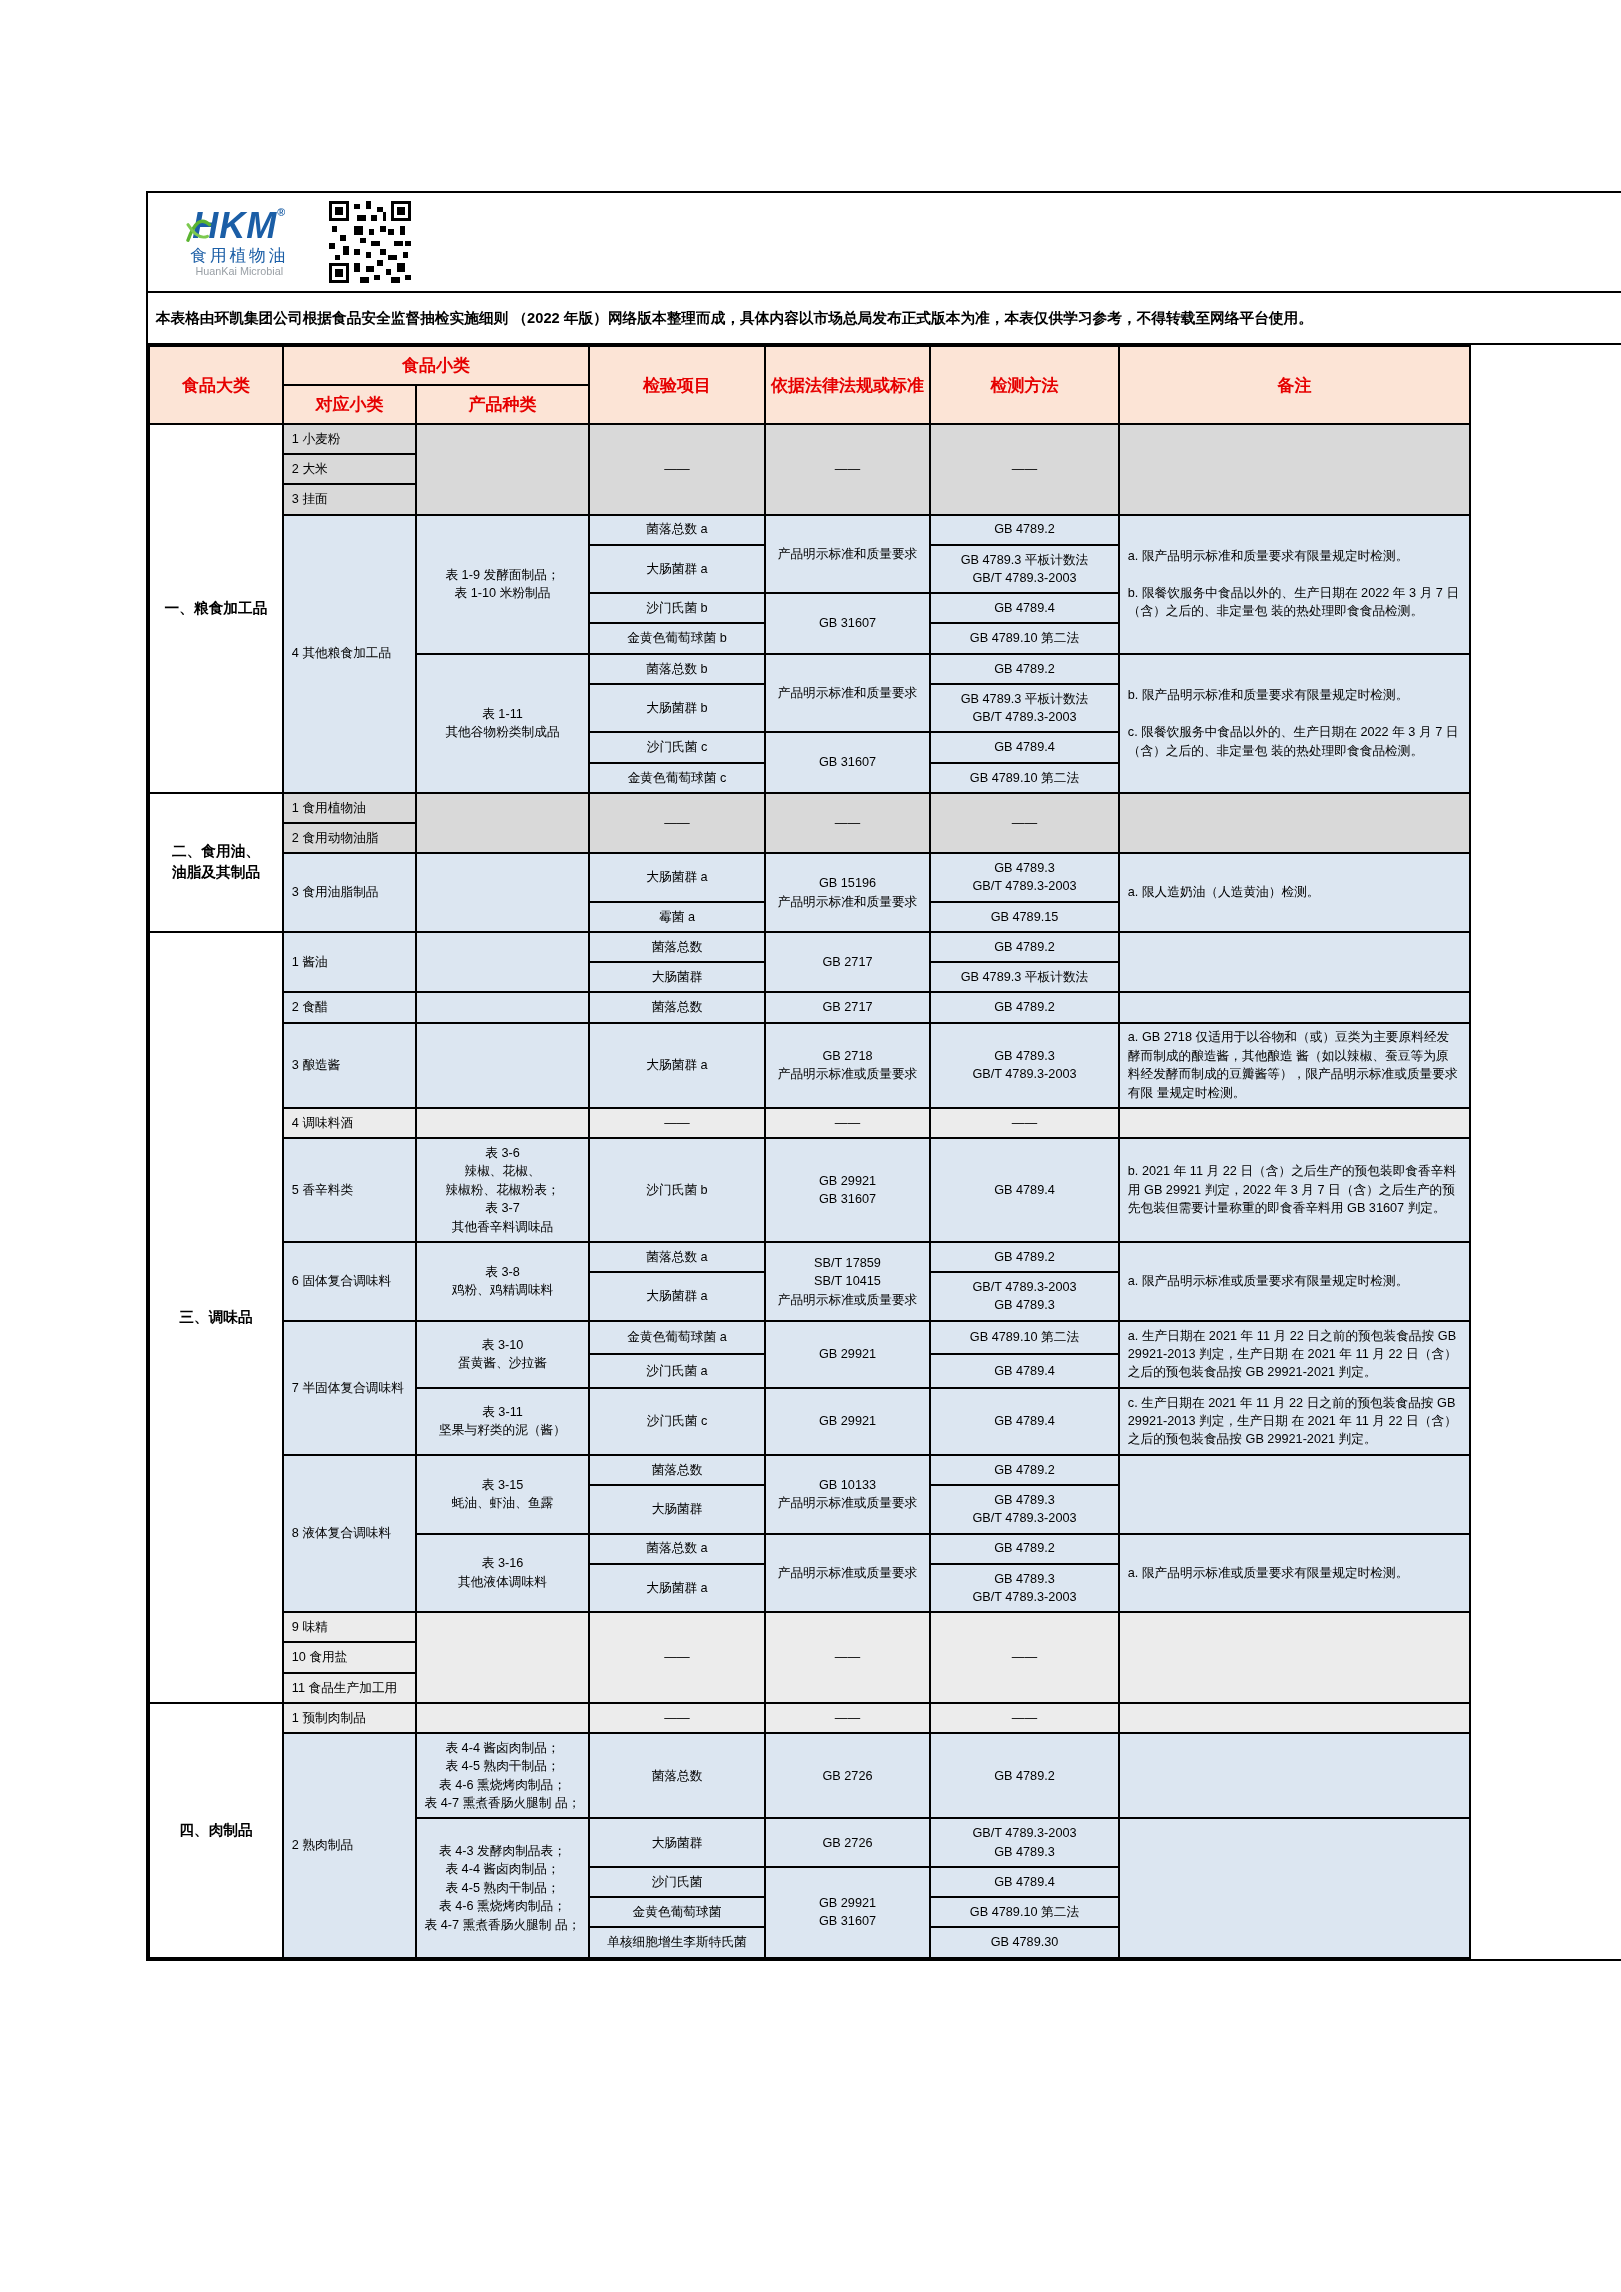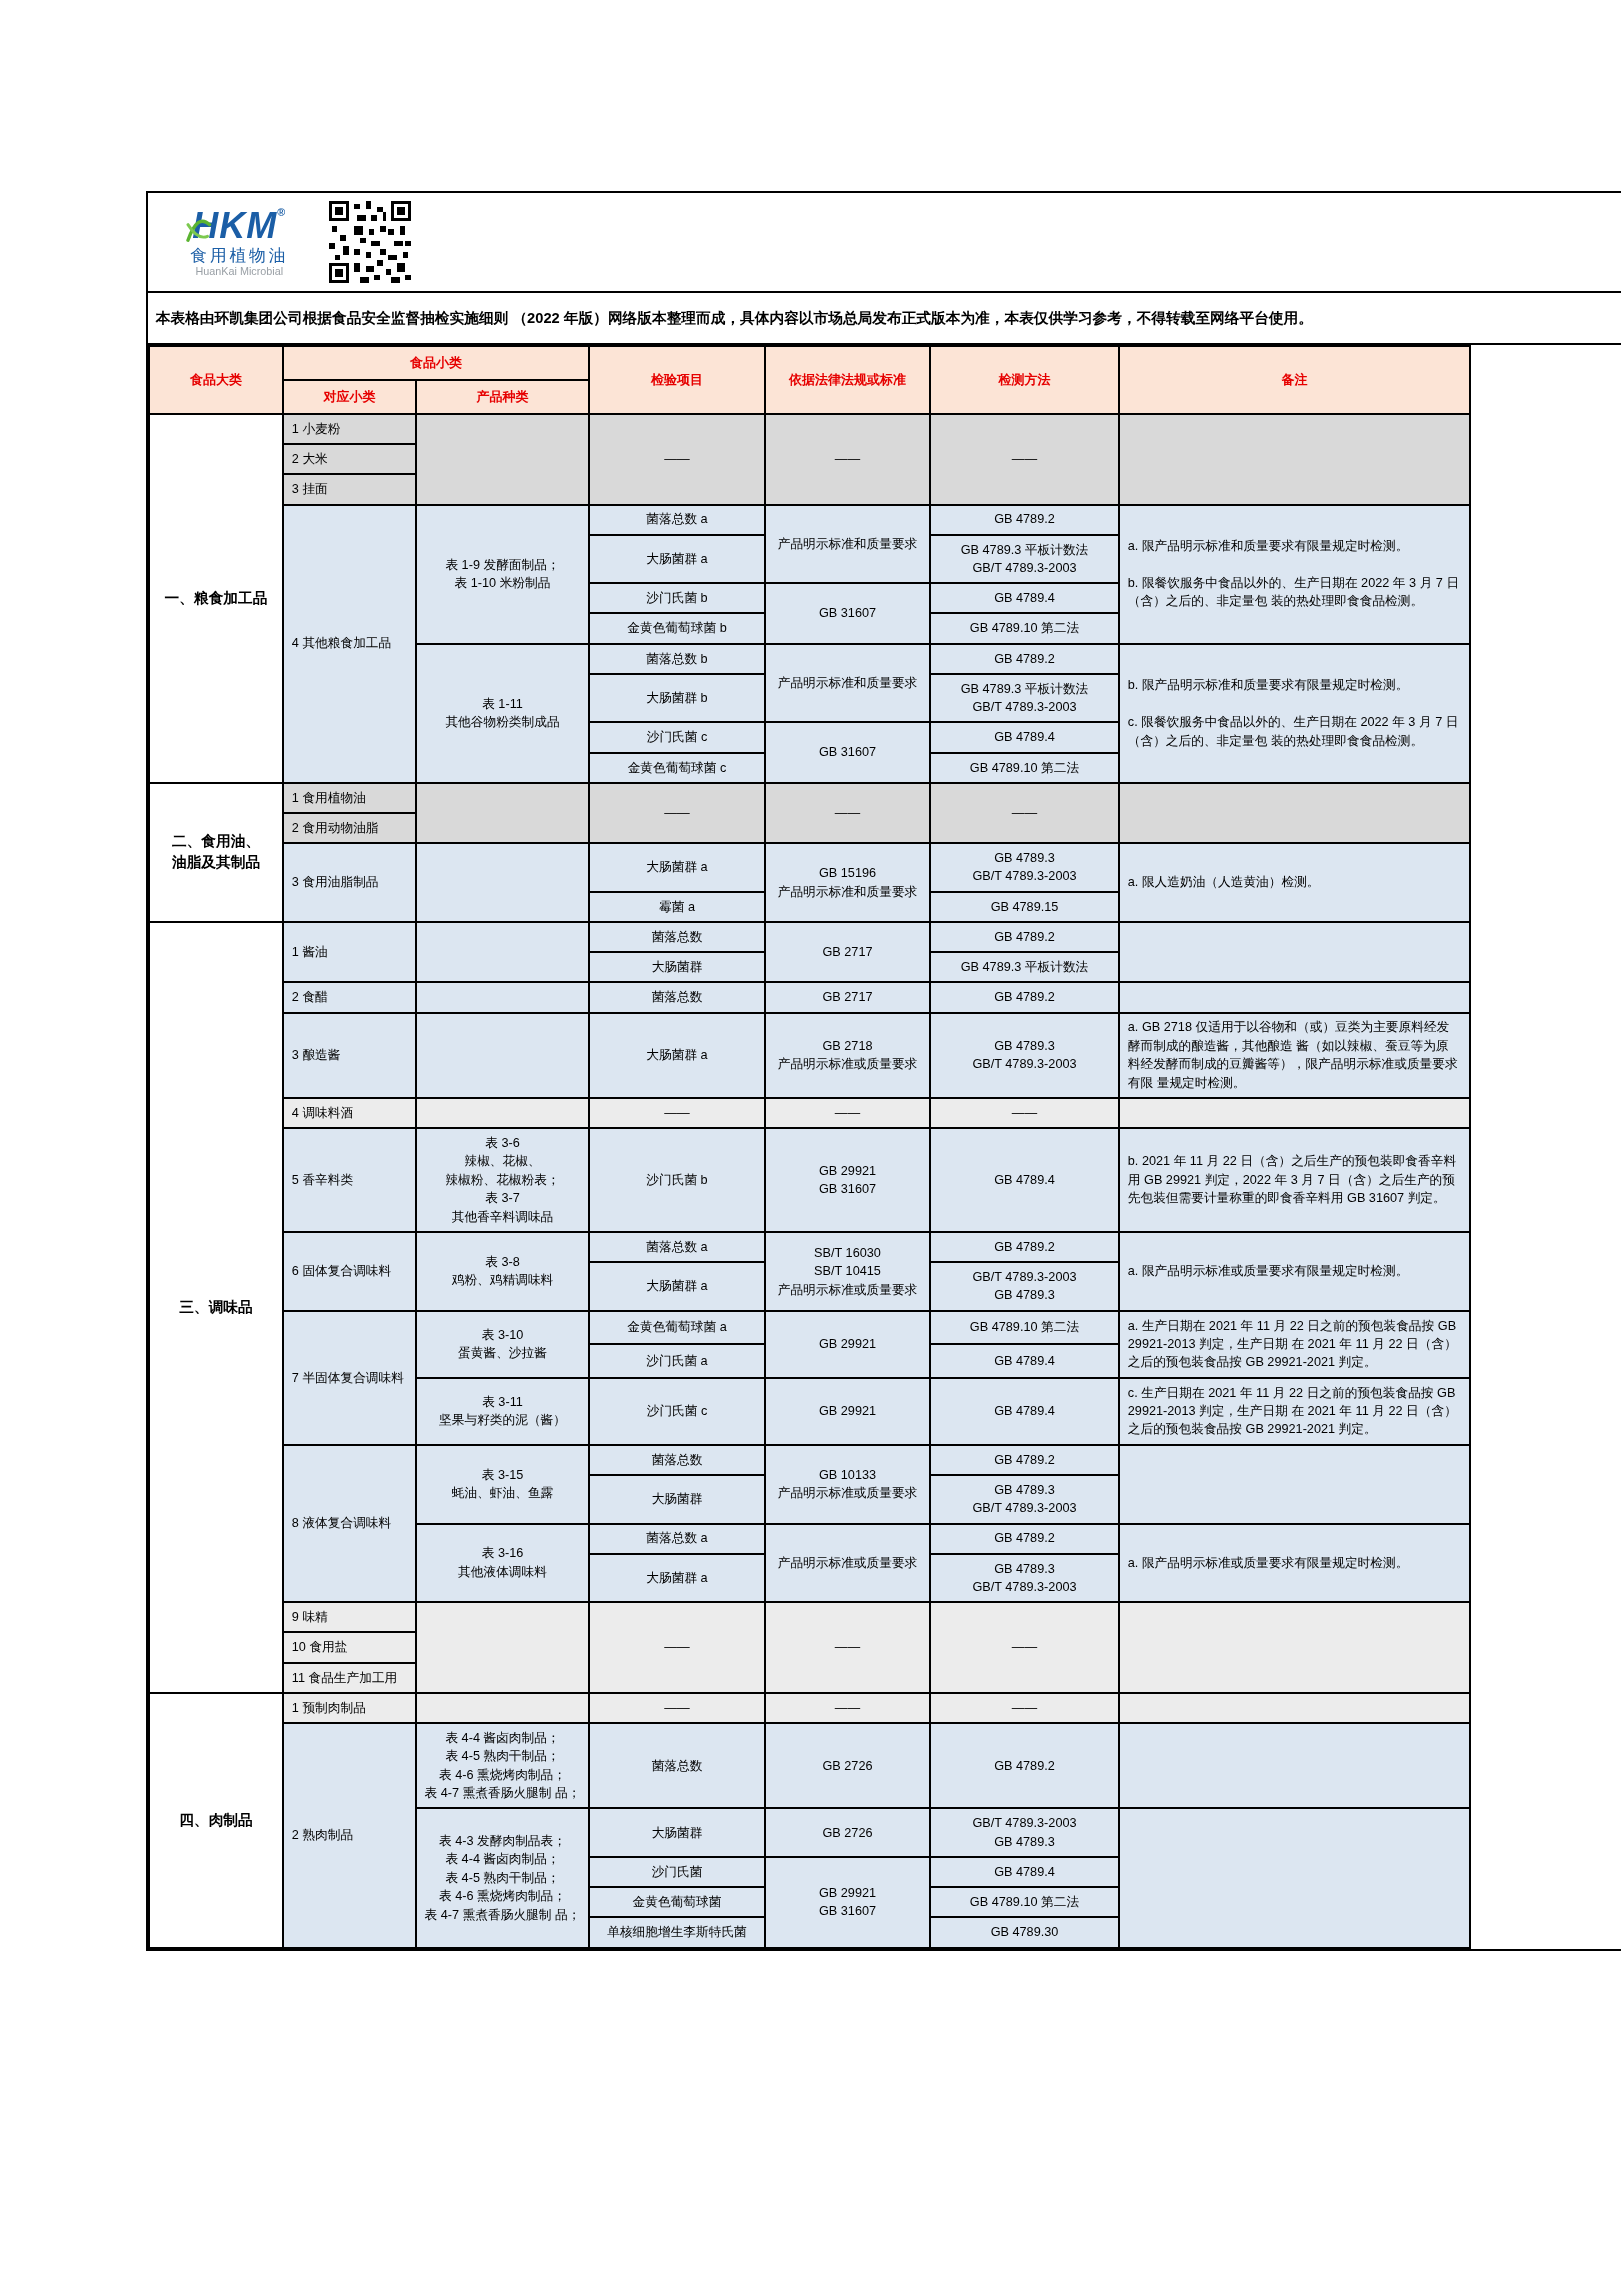--- a/index.html
+++ b/index.html
@@ -15,21 +15,21 @@
   .logo-cn{color:#1b5ea6;font-size:16.7px;letter-spacing:2.9px;margin-top:2px;}
   .logo-en{color:#9aa0a6;font-size:10.8px;margin-top:1px;}
   .qr{width:82px;height:82px;margin-left:5.9px;flex:0 0 auto;}
   .title-wrap{flex:1;text-align:center;}
   .page-title{font-size:26.5px;font-weight:bold;color:#000;letter-spacing:1px;}
   
   .note{border-bottom:2px solid #000;padding:15.7px 7.8px;font-size:14.7px;font-weight:bold;white-space:nowrap;overflow:hidden;}
   
   table{border-collapse:collapse;table-layout:fixed;width:1321px;}
   th,td{border:2px solid #000;vertical-align:middle;overflow:hidden;}
-  th{background:#fce4d6;color:#e60000;font-size:13px;font-weight:bold;padding:6.9px 2px;white-space:nowrap;}
+  th{background:#fce4d6;color:#e60000;font-size:17px;font-weight:bold;padding:6.9px 2px;white-space:nowrap;}
   td{font-size:12.7px;color:#000;text-align:center;padding:4.9px 4.9px;line-height:1.45;white-space:pre-line;}
   td.al-l{text-align:left;padding-left:7.8px;padding-right:8.8px;margin-top:36px;}
   td.cat{font-weight:bold;font-size:14.7px;background:#ffffff;}
   .bg-blue{background:#dce6f1;}
   .bg-grey{background:#d9d9d9;}
   .bg-lgrey{background:#ececec;}
   .bg-white{background:#ffffff;}
   td.sub{white-space:nowrap;}
 </style>
 </head>
@@ -271,21 +271,21 @@
           <td class="bg-blue">GB 29921
 GB 31607</td>
           <td class="bg-blue">GB 4789.4</td>
           <td class="bg-blue al-l">b. 2021 年 11 月 22 日（含）之后生产的预包装即食香辛料用 GB 29921 判定，2022 年 3 月 7 日（含）之后生产的预先包装但需要计量称重的即食香辛料用 GB 31607 判定。</td>
         </tr>
         <tr>
           <td rowspan="2" class="bg-blue al-l sub">6 固体复合调味料</td>
           <td rowspan="2" class="bg-blue">表 3-8
 鸡粉、鸡精调味料</td>
           <td class="bg-blue">菌落总数 a</td>
-          <td rowspan="2" class="bg-blue">SB/T 16030
+          <td rowspan="2" class="bg-blue">SB/T 17859
 SB/T 10415
 产品明示标准或质量要求</td>
           <td class="bg-blue">GB 4789.2</td>
           <td rowspan="2" class="bg-blue al-l">a. 限产品明示标准或质量要求有限量规定时检测。</td>
         </tr>
         <tr>
           <td class="bg-blue">大肠菌群 a</td>
           <td class="bg-blue">GB/T 4789.3-2003
 GB 4789.3</td>
         </tr>

